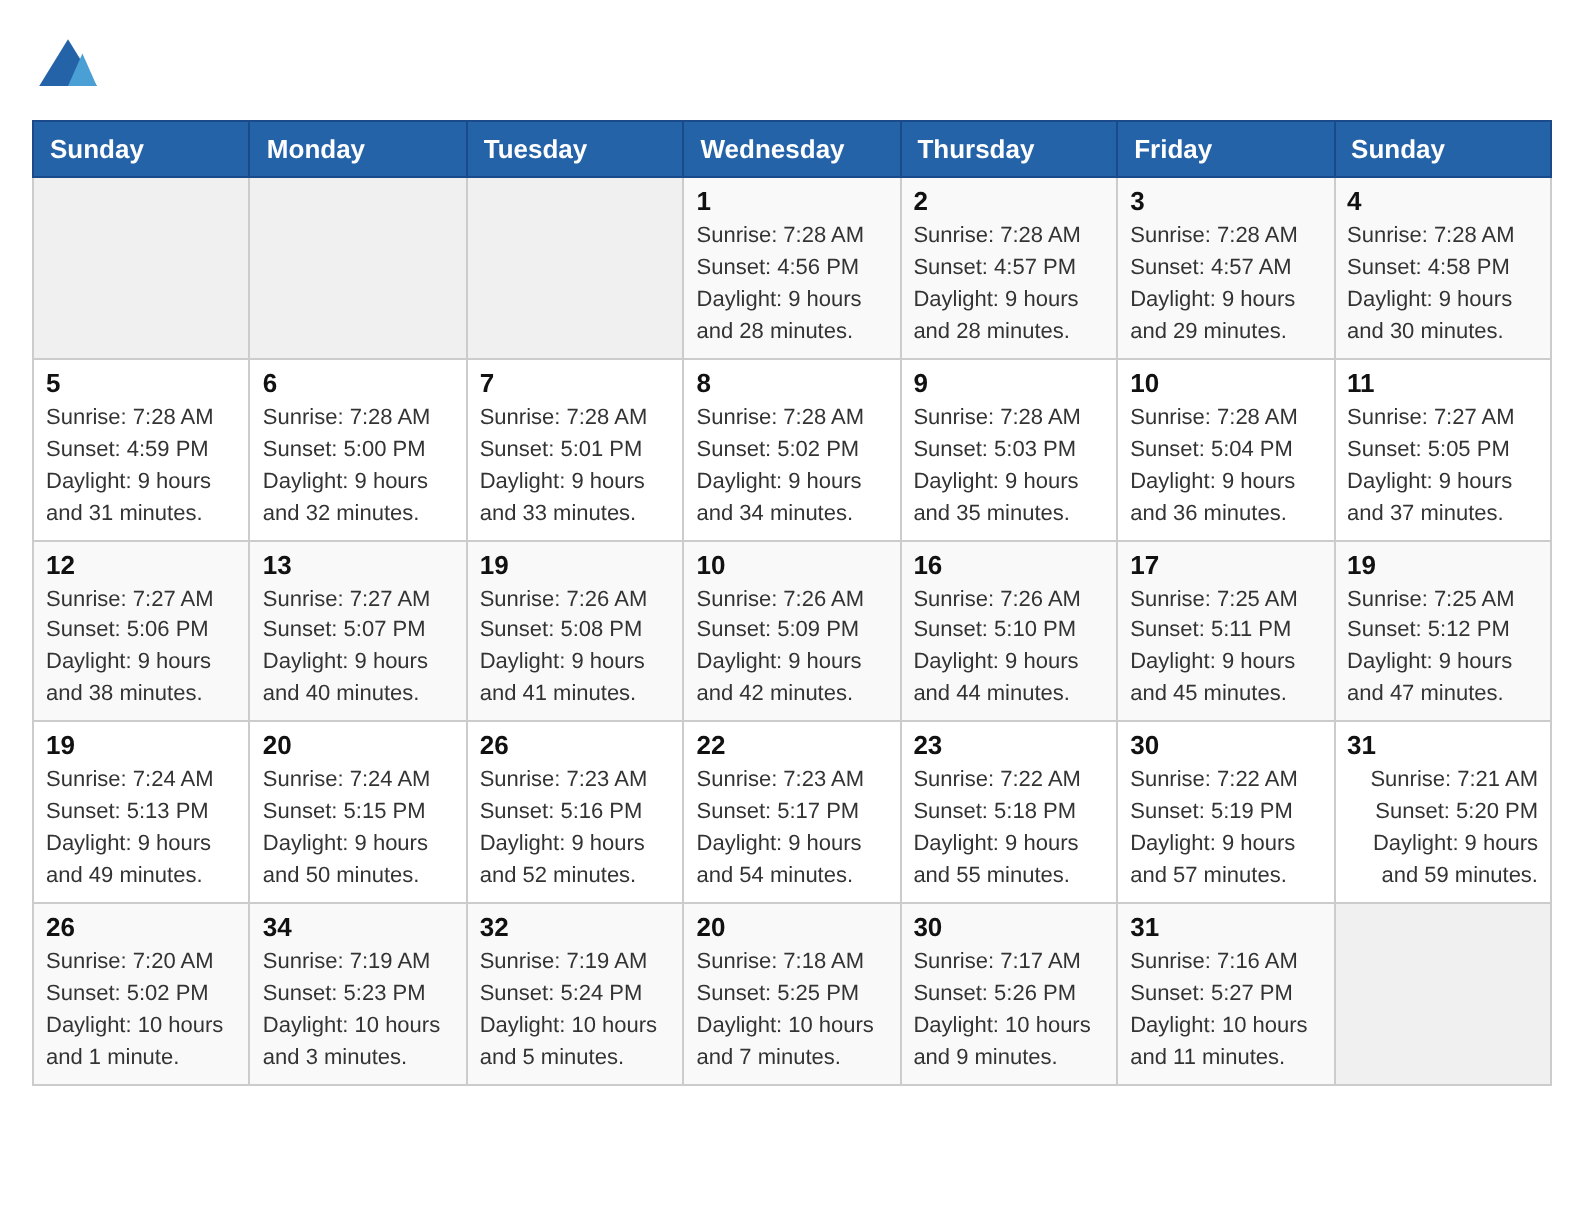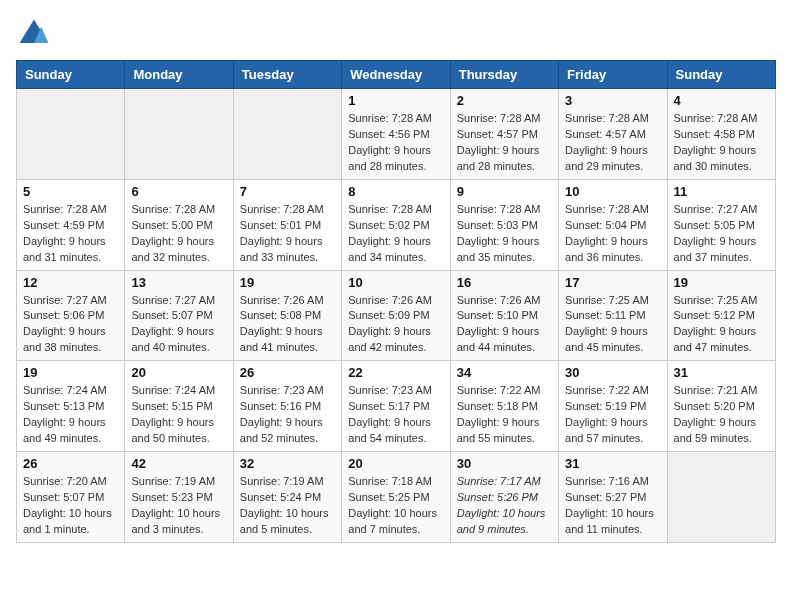--- a/index.html
+++ b/index.html
@@ -278,51 +278,51 @@
 and 52 minutes.</div>
         </td>
         <td>
           <div class="day-number">22</div>
           <div class="day-info" style="white-space: pre-line;">Sunrise: 7:23 AM
 Sunset: 5:17 PM
 Daylight: 9 hours
 and 54 minutes.</div>
         </td>
         <td>
-          <div class="day-number">34</div>
+          <div class="day-number">23</div>
           <div class="day-info" style="white-space: pre-line;">Sunrise: 7:22 AM
 Sunset: 5:18 PM
 Daylight: 9 hours
 and 55 minutes.</div>
         </td>
         <td>
           <div class="day-number">30</div>
           <div class="day-info" style="white-space: pre-line;">Sunrise: 7:22 AM
 Sunset: 5:19 PM
 Daylight: 9 hours
 and 57 minutes.</div>
         </td>
         <td>
           <div class="day-number">31</div>
-          <div class="day-info" style="white-space: pre-line;">Sunrise: 7:21 AM
+          <div class="day-info" style="white-space: pre-line; text-align: right;">Sunrise: 7:21 AM
 Sunset: 5:20 PM
 Daylight: 9 hours
 and 59 minutes.</div>
         </td>
       </tr>
       <tr>
         <td>
           <div class="day-number">26</div>
           <div class="day-info" style="white-space: pre-line;">Sunrise: 7:20 AM
-Sunset: 5:07 PM
+Sunset: 5:02 PM
 Daylight: 10 hours
 and 1 minute.</div>
         </td>
         <td>
-          <div class="day-number">42</div>
+          <div class="day-number">34</div>
           <div class="day-info" style="white-space: pre-line;">Sunrise: 7:19 AM
 Sunset: 5:23 PM
 Daylight: 10 hours
 and 3 minutes.</div>
         </td>
         <td>
           <div class="day-number">32</div>
           <div class="day-info" style="white-space: pre-line;">Sunrise: 7:19 AM
 Sunset: 5:24 PM
 Daylight: 10 hours
@@ -330,21 +330,21 @@
         </td>
         <td>
           <div class="day-number">20</div>
           <div class="day-info" style="white-space: pre-line;">Sunrise: 7:18 AM
 Sunset: 5:25 PM
 Daylight: 10 hours
 and 7 minutes.</div>
         </td>
         <td>
           <div class="day-number">30</div>
-          <div class="day-info" style="white-space: pre-line; font-style: italic;">Sunrise: 7:17 AM
+          <div class="day-info" style="white-space: pre-line;">Sunrise: 7:17 AM
 Sunset: 5:26 PM
 Daylight: 10 hours
 and 9 minutes.</div>
         </td>
         <td>
           <div class="day-number">31</div>
           <div class="day-info" style="white-space: pre-line;">Sunrise: 7:16 AM
 Sunset: 5:27 PM
 Daylight: 10 hours
 and 11 minutes.</div>

